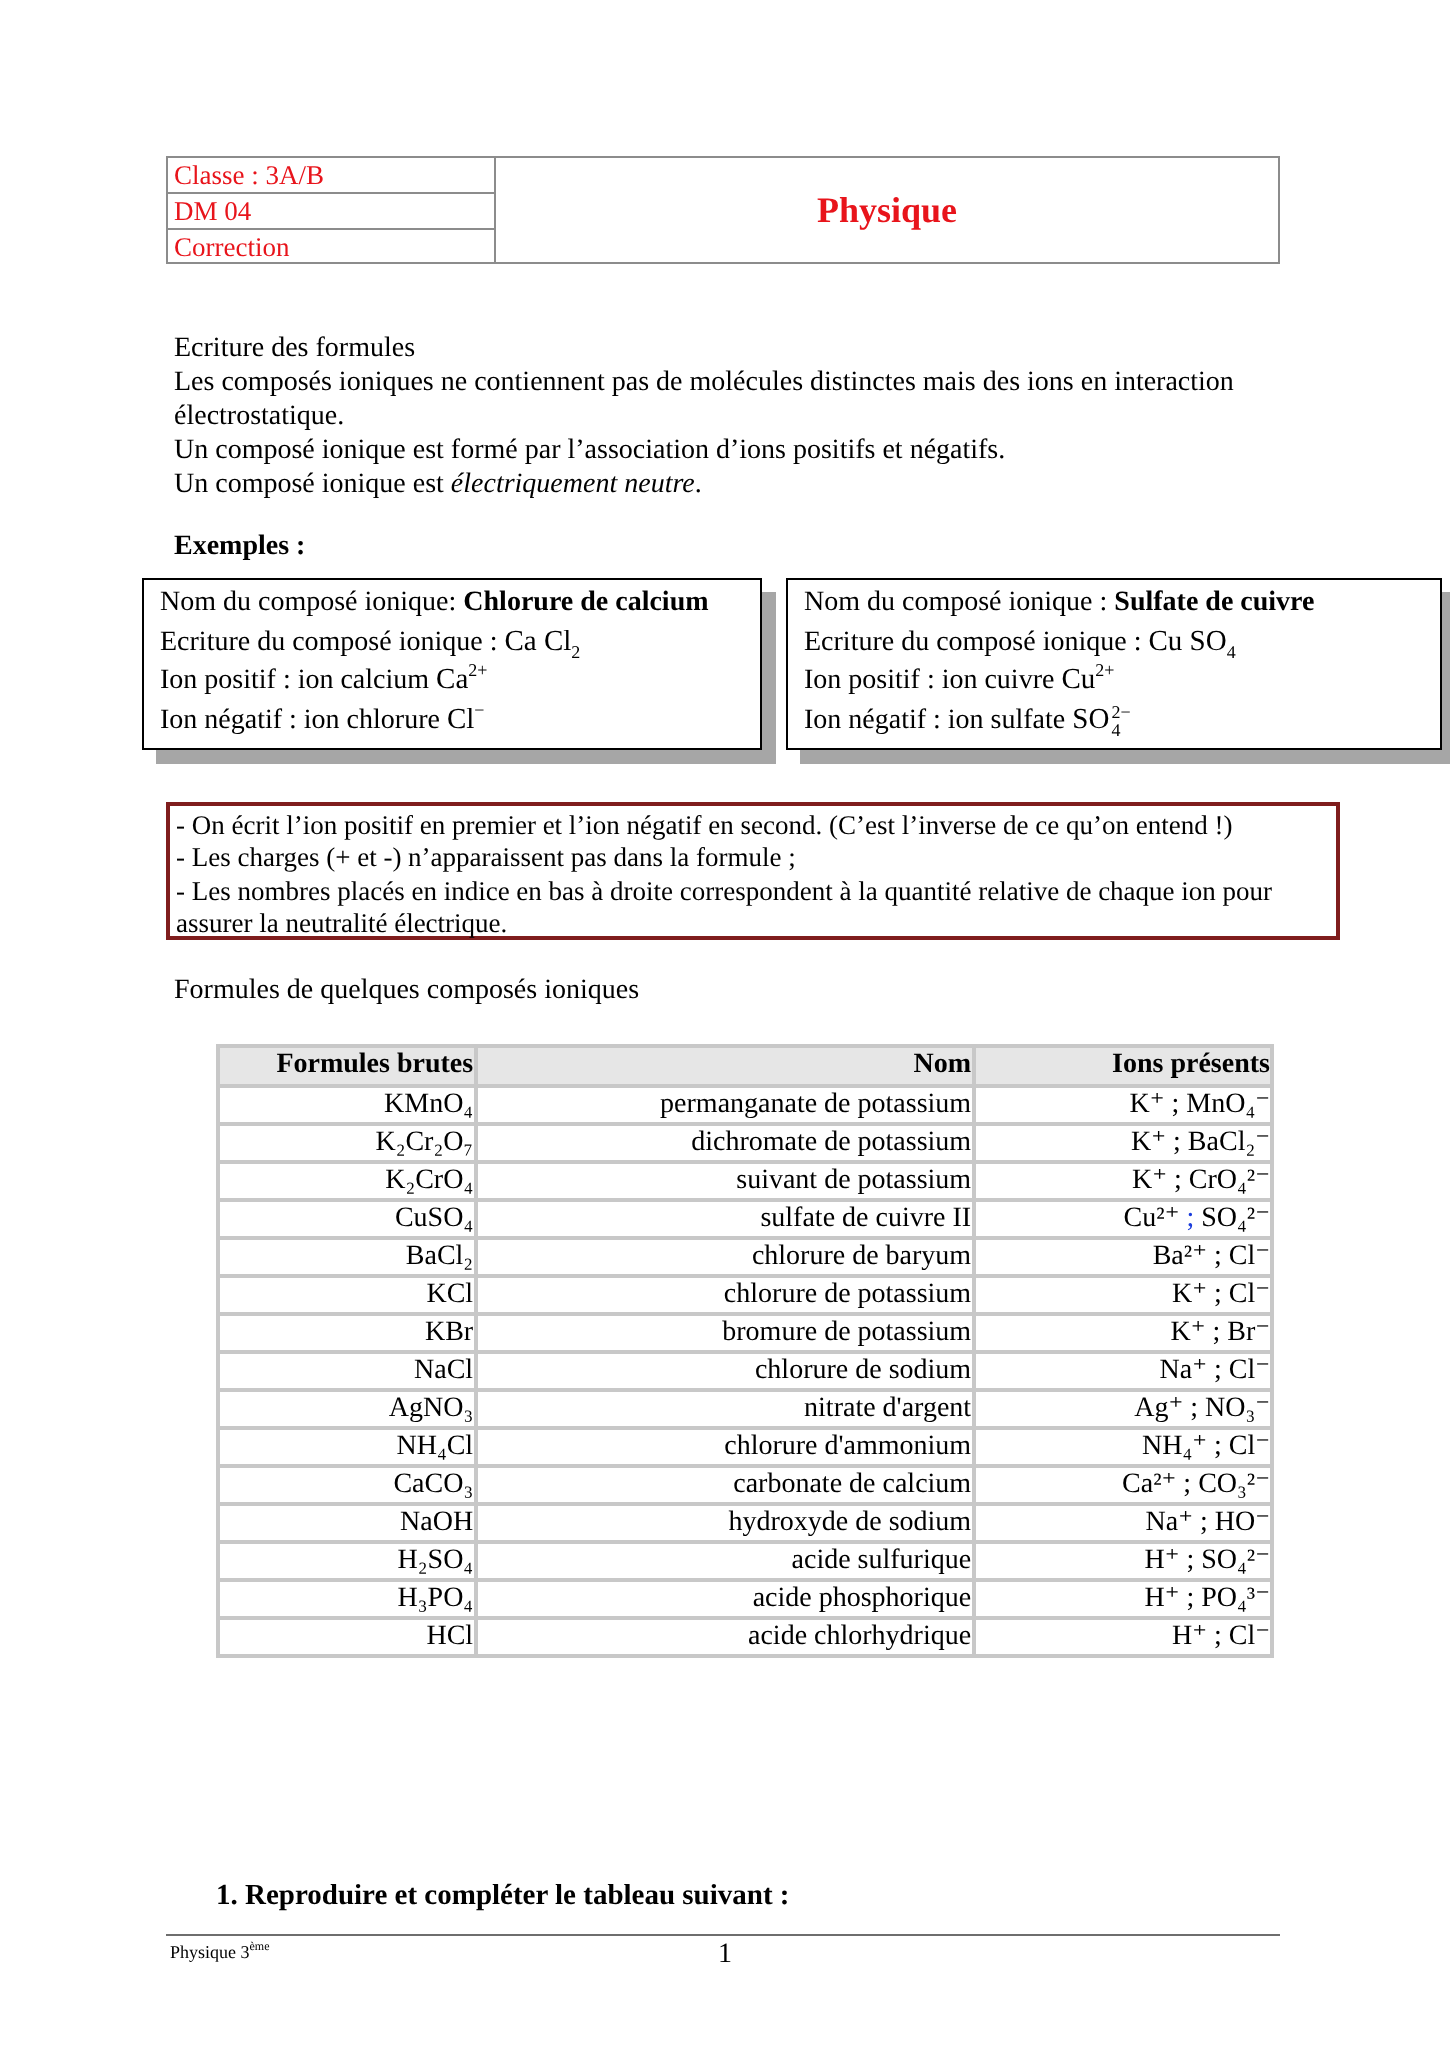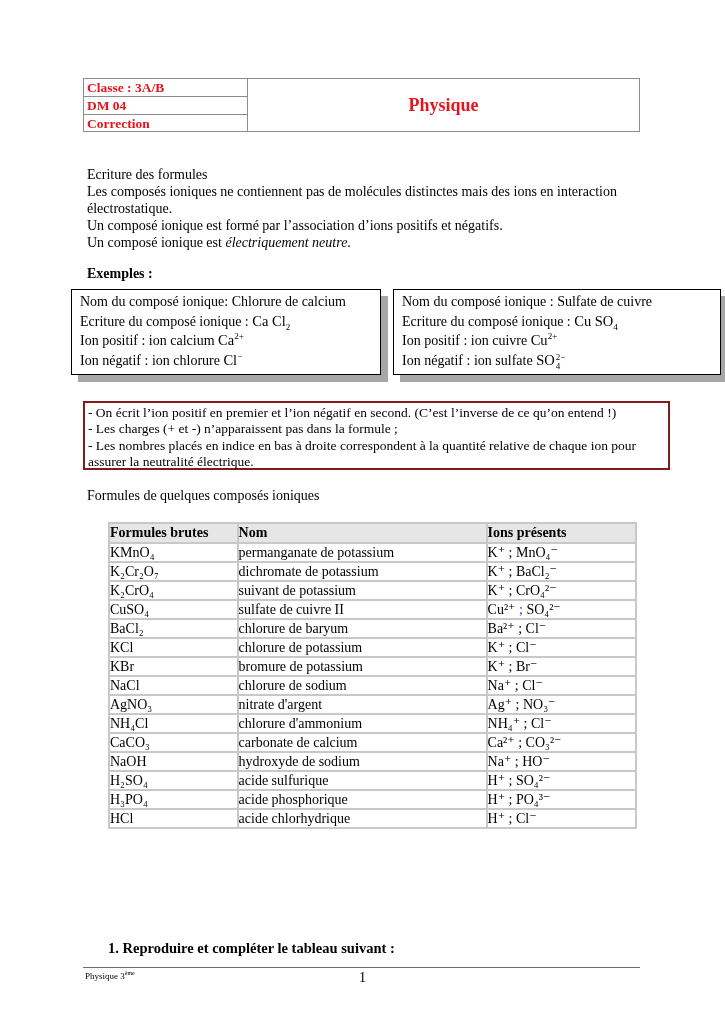--- a/index.html
+++ b/index.html
@@ -6,44 +6,44 @@
   html, body { width: 725px; height: 1024px; background: #ffffff; overflow: hidden; }
   body { position: relative; font-family: "Liberation Serif", "DejaVu Serif", serif; color: #000; font-size: 14px; }
   sub, sup { font-size: 9px; line-height: 0; position: relative; vertical-align: baseline; }
   sub { top: 4px; }
   sup { top: -6px; }
   .supsub { display: inline-flex; flex-direction: column; vertical-align: middle; font-size: 9px; line-height: 9px; margin-left: 1px; position: relative; top: 1px; }
 
   
   .header { position: absolute; left: 83px; top: 78px; width: 557px; height: 54px; border: 1px solid #8c8c8c; display: flex; }
   .header-left { width: 164px; border-right: 1px solid #8c8c8c; display: flex; flex-direction: column; }
-  .header-left div { flex: 1; color: #e8141b; font-weight: bold; font-size: 13.5px; padding-left: 3px; line-height: 17px; border-bottom: 1px solid #8c8c8c; }
+  .header-left div { flex: 1; color: #e8141b; font-weight: normal; font-size: 13.5px; padding-left: 3px; line-height: 17px; border-bottom: 1px solid #8c8c8c; }
   .header-left div:last-child { border-bottom: none; }
   .header-right { flex: 1; display: flex; align-items: center; justify-content: center; color: #e8141b; font-weight: bold; font-size: 18px; }
 
   .intro { position: absolute; left: 87px; top: 166px; width: 560px; font-size: 14px; line-height: 17px; }
   .intro .h { font-weight: normal; }
   .intro i { font-style: italic; }
   .exemples { position: absolute; left: 87px; top: 266px; font-weight: bold; font-size: 14px; }
 
   
   .exbox { position: absolute; top: 289px; height: 86px; background: #fff; border: 1.5px solid #000; box-shadow: 7px 7px 0 #a6a6a6; padding: 2px 8px; font-size: 14px; line-height: 19.5px; }
   .exbox.left { left: 71px; width: 310px; }
   .exbox.right { left: 393px; width: 328px; }
-  .exbox b { font-weight: normal; }
+  .exbox b { font-weight: bold; }
   .formula { font-size: 14.5px; }
 
   
   .rules { position: absolute; left: 83px; top: 401px; width: 587px; height: 69px; border: 2px solid #7f1d1d; padding: 2px 3px; font-size: 13.5px; line-height: 16.4px; }
 
   .formules-title { position: absolute; left: 87px; top: 488px; font-size: 14px; }
 
   
   table.main { position: absolute; left: 108px; top: 522px; width: 529px; border-collapse: collapse; font-size: 14px; }
-  table.main th, table.main td { border: 2px solid #c8c8c8; text-align: left; vertical-align: middle; margin-top: 20px; }
+  table.main th, table.main td { border: 2px solid #c8c8c8; text-align: right; vertical-align: middle; margin-top: 20px; }
   table.main th { background: #e6e6e6; font-weight: bold; height: 20px; font-size: 14px; }
   table.main td { height: 15px; }
   table.main col.c1 { width: 129px; }
   table.main col.c2 { width: 250px; }
   table.main col.c3 { width: 150px; }
   .semi-blue { color: #1a3cdc; }
 
   .question { position: absolute; left: 108px; top: 940px; font-weight: bold; font-size: 14.5px; }
   .footer-line { position: absolute; left: 83px; top: 967px; width: 557px; height: 1px; background: #6e6e6e; }
   .footer-left { position: absolute; left: 85px; top: 971px; font-size: 9px; }

